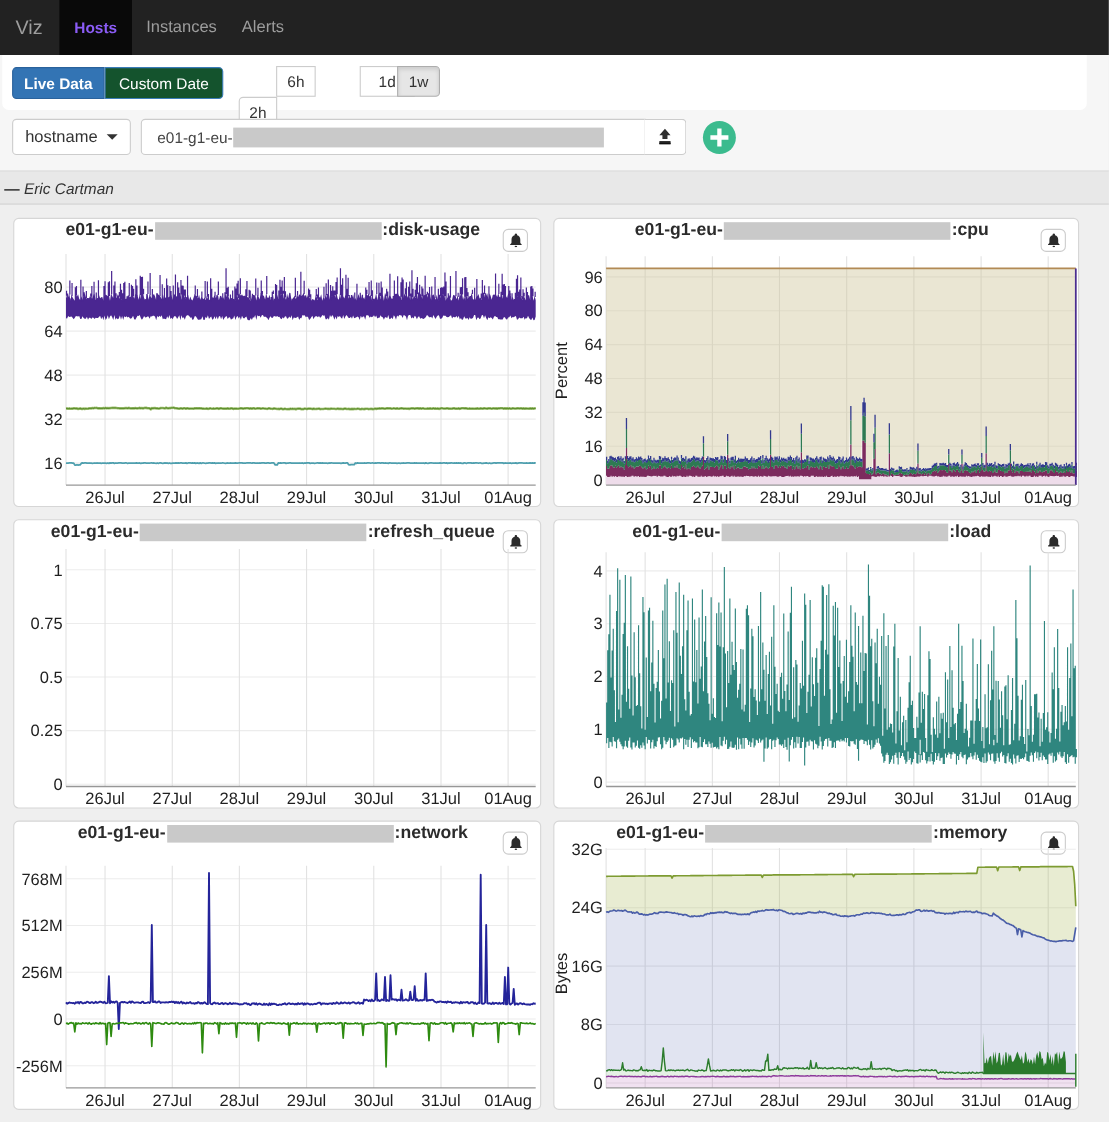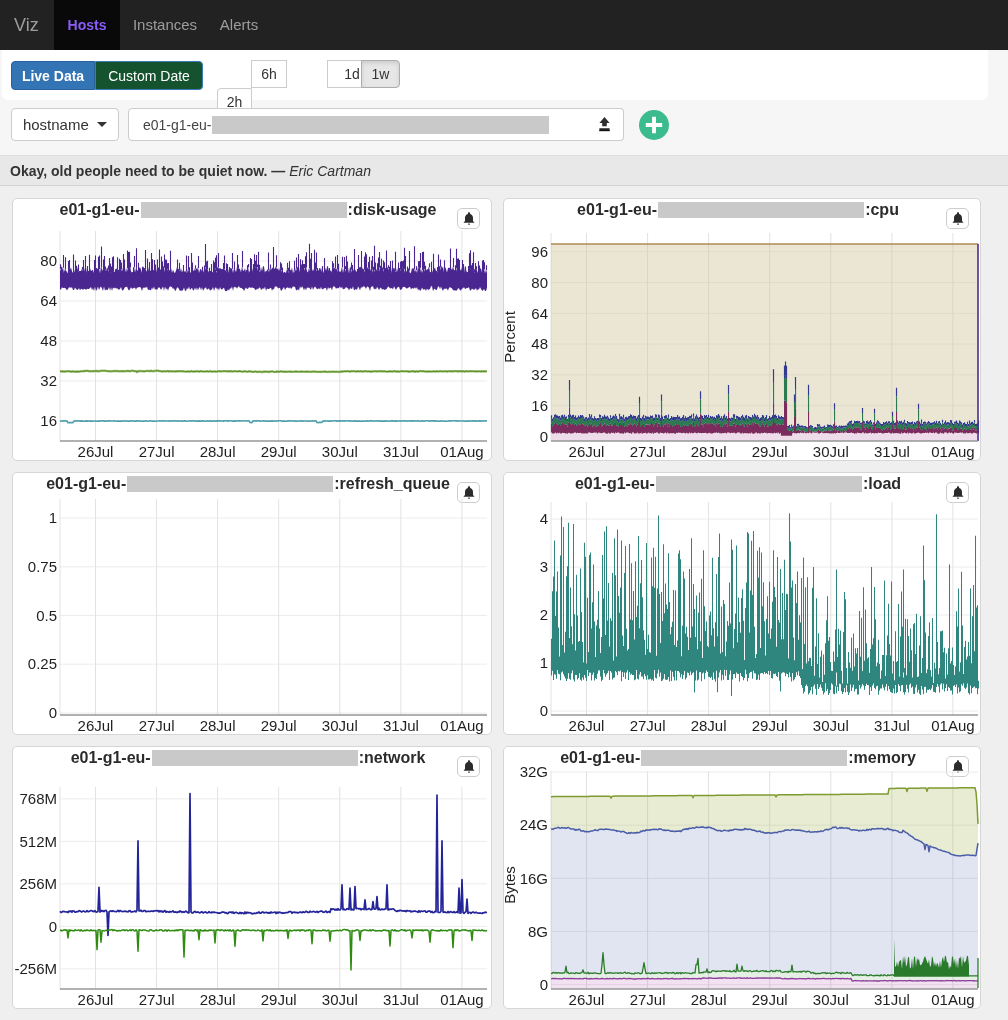--- a/index.html
+++ b/index.html
@@ -42,21 +42,20 @@
       <rect x="3.4" y="12.2" width="10.2" height="2.9" fill="#2f2f2f"></rect>
       <rect x="3.4" y="13.7" width="10.2" height="1.4" fill="#111"></rect>
     </svg>
   </div>
 <div style="position:absolute;left:639px;top:110px;width:30px;height:30px;border-radius:50%;background:#3bbb8e;display:flex;align-items:center;justify-content:center">
     <svg width="20" height="20" viewBox="0 0 20 20">
       <path d="M10 1.8 V18.2 M1.8 10 H18.2" stroke="#fff" stroke-width="3.9"></path>
     </svg>
   </div>
 <div class="quote">
-    <span style="margin-left:10px;font-weight:bold">Okay, old people need to be quiet now.</span>
     <span style="font-weight:bold">&nbsp;—&nbsp;</span>
     <span style="font-style:italic">Eric Cartman</span>
   </div>
 <div class="card" style="left:12px;top:198px;width:480px;">
     <div class="ctitle">
       <span>e01-g1-eu-</span>
       <span class="redact"></span>
       <span>:disk-usage</span>
     </div>
     <div class="bell">

